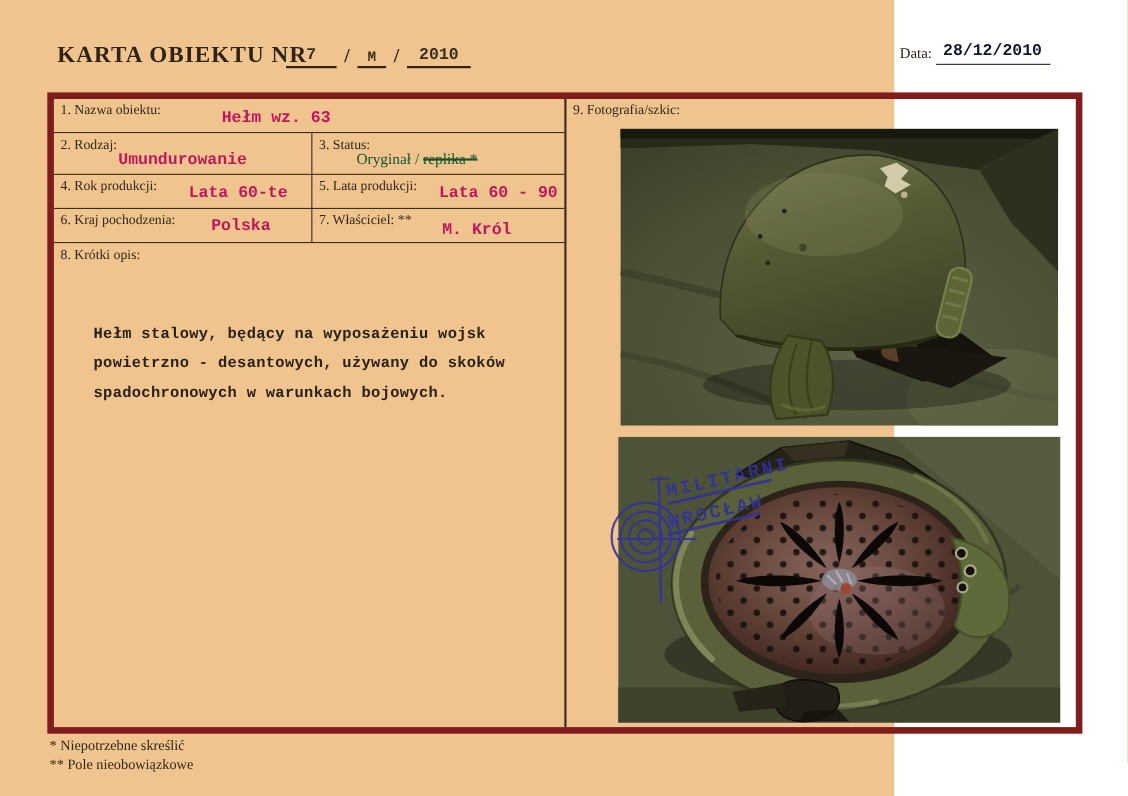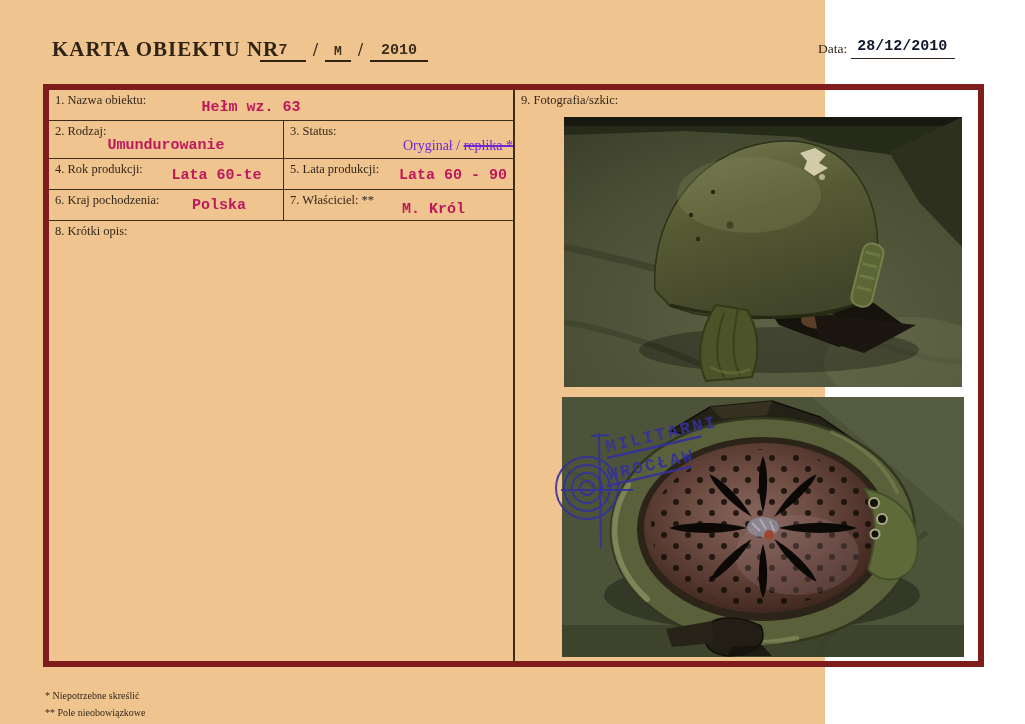--- a/index.html
+++ b/index.html
@@ -1,18 +1,18 @@
 <!DOCTYPE html>
 <html><head>
 <meta charset="utf-8">
 <style>
   html,body{margin:0;padding:0;}
   body{width:1025px;height:724px;overflow:hidden;}
   .page{position:relative;width:813px;height:724px;background:#f0c48e;
-        font-family:"Liberation Serif",serif;color:#2f2416;padding-left:12px;}
+        font-family:"Liberation Serif",serif;color:#2f2416;}
   
   .title{position:absolute;left:52px;top:37px;font-size:21px;font-weight:700;
          letter-spacing:1px;color:#2e2315;}
   .numgroup{position:absolute;left:260px;top:36px;display:flex;align-items:flex-end;
             gap:7px;height:26px;}
   .numseg{font-family:"Liberation Mono",monospace;font-weight:700;font-size:15px;
           color:#3a2d1c;border-bottom:2px solid #2e2315;text-align:center;padding:0 2px 1px 2px;}
   .seg1{min-width:42px;} .seg2{min-width:22px;font-size:13px;} .seg3{min-width:54px;}
   .numsep{font-size:18px;font-weight:700;padding-bottom:1px;}
   .dategroup{position:absolute;left:818px;top:38px;display:flex;align-items:flex-end;gap:4px;}
@@ -30,38 +30,38 @@
   .r5{flex:1;border-bottom:none;}
   .cell{position:relative;box-sizing:border-box;height:100%;}
   .cA{width:235px;border-right:1.5px solid #3c2e1b;}
   .cB{flex:1;}
   .cFull{width:100%;}
   .lbl{position:absolute;top:3px;left:6px;font-size:12.5px;white-space:nowrap;color:#33271a;}
   .val{position:absolute;font-family:"Liberation Mono",monospace;font-weight:700;
        font-size:15px;color:#be185d;white-space:nowrap;}
   .v1{left:0;right:60px;top:9px;text-align:center;}
   .v2{left:0;right:0;top:16px;text-align:center;}
-  .v3{left:40px;right:0;top:17px;text-align:right;font-size:14px;font-family:"Liberation Serif",serif;font-weight:400;color:#6d28d9;}
+  .v3{left:40px;right:0;top:17px;text-align:left;font-size:14px;font-family:"Liberation Serif",serif;font-weight:400;color:#14532d;}
   .struck{text-decoration:line-through;text-decoration-thickness:1.5px;}
   .v4{left:105px;right:4px;top:8px;text-align:center;}
   .v5{left:115px;right:20px;top:8px;text-align:left;}
   .v6{left:110px;right:4px;top:7px;text-align:center;}
   .v7{left:80px;right:10px;top:11px;text-align:center;}
   .desc{position:absolute;left:36px;top:70px;width:415px;
         font-family:"Liberation Mono",monospace;font-weight:700;font-size:14px;
         line-height:27px;color:#2a2118;letter-spacing:0.3px;}
   
   .photo{position:absolute;line-height:0;}
   .photo1{left:515px;top:27px;}
   .photo2{left:513px;top:307px;}
   
   .stamp{position:absolute;left:492px;top:320px;width:210px;height:170px;
          opacity:0.88;pointer-events:none;}
   
-  .footnotes{position:absolute;left:45px;top:688px;font-size:10px;line-height:16.5px;color:#33271a;}
+  .footnotes{position:absolute;left:45px;top:670px;font-size:13px;line-height:16.5px;color:#33271a;}
 </style>
 </head>
 <body>
 
 <div class="page">
 
   <div class="title">KARTA OBIEKTU NR</div>
   <div class="numgroup">
     <span class="numseg seg1">7</span>
     <span class="numsep">/</span>
@@ -113,20 +113,25 @@
         </div>
         <div class="cell cB">
           <span class="lbl">7. Właściciel: **</span>
           <span class="val v7">M. Król</span>
         </div>
       </div>
 
       <div class="row r5">
         <div class="cell cFull">
           <span class="lbl">8. Krótki opis:</span>
+          <div class="desc">
+            <div>Hełm stalowy, będący na wyposażeniu wojsk</div>
+            <div>powietrzno - desantowych, używany do skoków</div>
+            <div>spadochronowych w warunkach bojowych.</div>
+          </div>
         </div>
       </div>
     </div>
 
     <div class="rightpanel">
       <span class="lbl">9. Fotografia/szkic:</span>
     </div>
 
     <div class="photo photo1">
       <svg width="398" height="270" viewBox="0 0 398 270">

